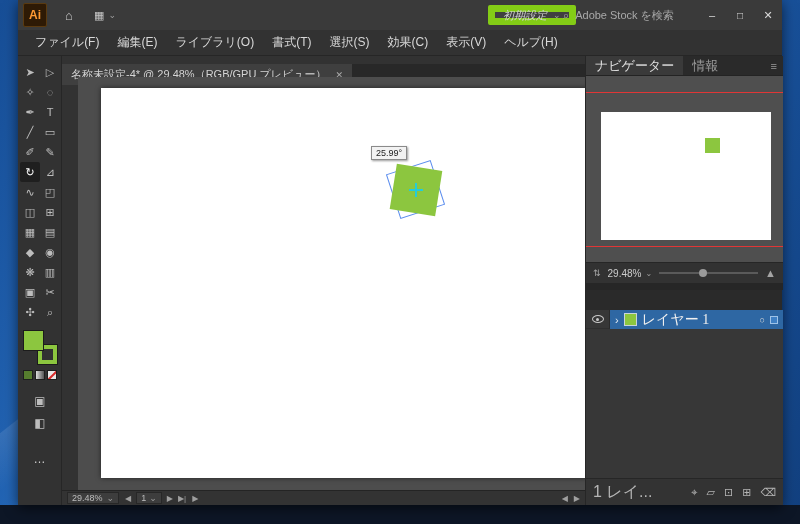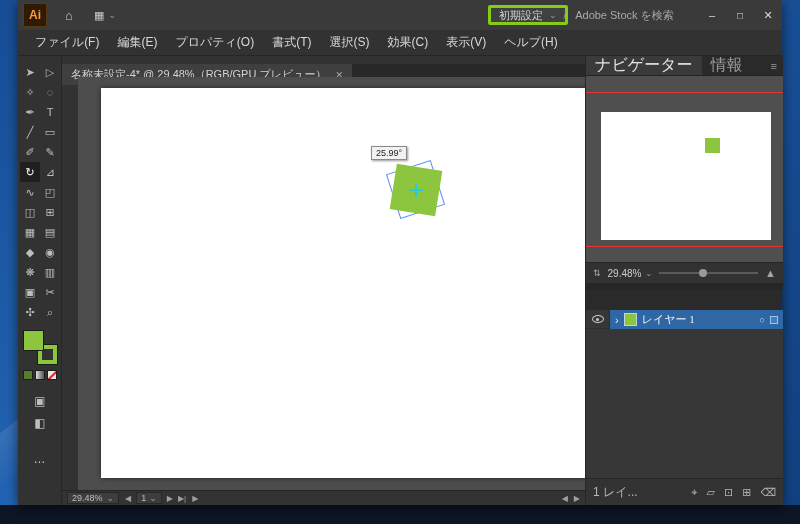--- a/index.html
+++ b/index.html
@@ -21,22 +21,22 @@
   .titlebar { position:absolute; left:0; top:0; width:764px; height:30px; background:#3a3a3a; }
   .ai-logo { position:absolute; left:5px; top:3px; width:24px; height:24px; background:#2e1a05;
              color:#ff9a33; font-size:12px; font-weight:bold; display:flex; align-items:center;
              justify-content:center; border:1px solid #5a3a10; border-radius:2px; }
   .tb-ico { position:absolute; top:0; height:30px; display:flex; align-items:center; justify-content:center;
             color:#c6c6c6; font-size:13px; }
   .tb-home { left:38px; width:26px; }
   .tb-grid { left:70px; width:34px; gap:4px; font-size:11px; }
   .tb-caret { color:#9f9f9f; font-size:9px; }
   .workspace { position:absolute; left:470px; top:5px; height:20px; padding:0 8px; background:#404040;
-               border:3px solid #84cc16; border-radius:2px; color:#d3d3d3; font-size:11px;
-               display:flex; align-items:center; gap:6px; }
+               border:7px solid #84cc16; border-radius:2px; color:#d3d3d3; font-size:11px;
+               display:flex; align-items:center; gap:6px;font-style:italic; }
   .stock-search { position:absolute; left:545px; top:5px; height:20px; display:flex; align-items:center;
                   gap:6px; color:#a9a9a9; font-size:11px; }
   .winctl { position:absolute; top:0; width:28px; height:30px; display:flex; align-items:center;
             justify-content:center; color:#d9d9d9; font-size:11px; }
   .winctl.min { left:680px; }
   .winctl.max { left:708px; font-size:10px; }
   .winctl.close { left:736px; }
 
   
   .menubar { position:absolute; left:0; top:30px; width:764px; height:26px; background:#323232;
@@ -103,21 +103,21 @@
              display:flex; align-items:center; justify-content:center; color:#c0c0c0;
              white-space:nowrap; overflow:hidden; }
   .ds-spacer { flex:1; }
   .scr-arrow { color:#9f9f9f; font-size:8px; }
 
   
   .rightcol { position:absolute; left:567px; top:0; width:197px; height:449px; background:#2a2a2a;
               border-left:1px solid #262626; }
   .ptabs { display:flex; align-items:stretch; height:20px; background:#2a2a2a;
            border-bottom:1px solid #232323; }
-  .ptab { padding:0 9px; font-size:16px; color:#9c9c9c; display:flex; align-items:center;
+  .ptab { padding:0 9px; font-size:13px; color:#9c9c9c; display:flex; align-items:center;
           white-space:nowrap; }
   .ptab.active { background:#3a3a3a; color:#e2e2e2; }
   .pmenu { margin-left:auto; color:#9c9c9c; padding:0 6px; font-size:11px; display:flex; align-items:center; }
 
   .navigator { position:absolute; left:0; top:0; width:197px; height:227px; }
   .navcontent { position:absolute; left:0; top:20px; width:197px; height:186px; background:#4f4f4f; }
   .redline { position:absolute; left:0; width:197px; height:1px; background:#e03636; }
   .redline.top { top:16px; }
   .redline.bot { top:170px; }
   .proxy { position:absolute; left:15px; top:36px; width:170px; height:128px; background:#ffffff; }
@@ -139,28 +139,28 @@
   .layerspanel { position:absolute; left:0; top:254px; width:197px; height:168px; background:#373737; }
   .layerrow { display:flex; height:19px; }
   .eyecell { width:24px; background:#373737; border-right:1px solid #2a2a2a;
              border-bottom:1px solid #2f2f2f; display:flex; align-items:center; justify-content:center; }
   .eye { position:relative; width:12px; height:8px; border:1px solid #c9c9c9; border-radius:50%; }
   .eye::after { content:""; position:absolute; left:3px; top:1.5px; width:3px; height:3px;
                 border-radius:50%; background:#c9c9c9; }
   .rowbody { flex:1; background:#2e67a3; display:flex; align-items:center; gap:5px; padding:0 5px; }
   .chev { color:#e3ecf4; font-size:11px; }
   .lthumb { width:13px; height:13px; background:#8cc63f; border:1px solid #c9d4da; }
-  .lname { color:#f0f0f0; font-size:11px; white-space:nowrap;font-family:Liberation Serif, serif; }
+  .lname { color:#f0f0f0; font-size:14px; white-space:nowrap;font-family:Liberation Serif, serif; }
   .rb-spacer { flex:1; }
   .ltarget { color:#d6d6d6; font-size:9px; }
   .selchip { width:8px; height:8px; background:#3f80c4; border:1px solid #9fc3e8; }
 
   .layersfooter { position:absolute; left:0; top:422px; width:197px; height:27px; background:#333333;
                   border-top:1px solid #262626; display:flex; align-items:center; padding:0 7px; }
-  .lstatus { color:#b5b5b5; font-size:12px; white-space:nowrap; }
+  .lstatus { color:#b5b5b5; font-size:16px; white-space:nowrap; }
   .lf-spacer { flex:1; }
   .lf-ico { color:#b5b5b5; font-size:11px; margin-left:9px; }
 </style>
 </head>
 <body>
 
 <div class="screen">
   <div class="streak s1"></div>
   <div class="streak s2"></div>
   <div class="taskbar"></div>
@@ -183,21 +183,21 @@
         <span>Adobe Stock を検索</span>
       </div>
       <div class="winctl min">–</div>
       <div class="winctl max">□</div>
       <div class="winctl close">✕</div>
     </div>
 
     <div class="menubar">
       <span>ファイル(F)</span>
       <span>編集(E)</span>
-      <span>プロパティ(O)</span>
+      <span>ライブラリ(O)</span>
       <span>書式(T)</span>
       <span>選択(S)</span>
       <span>効果(C)</span>
       <span>表示(V)</span>
       <span>ヘルプ(H)</span>
     </div>
 
     <div class="main">
 
       <div class="toolbar">

